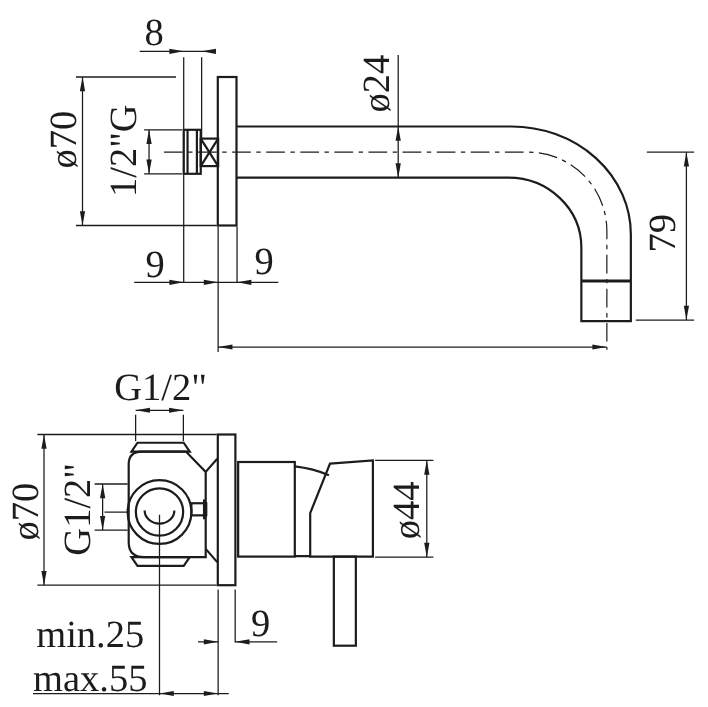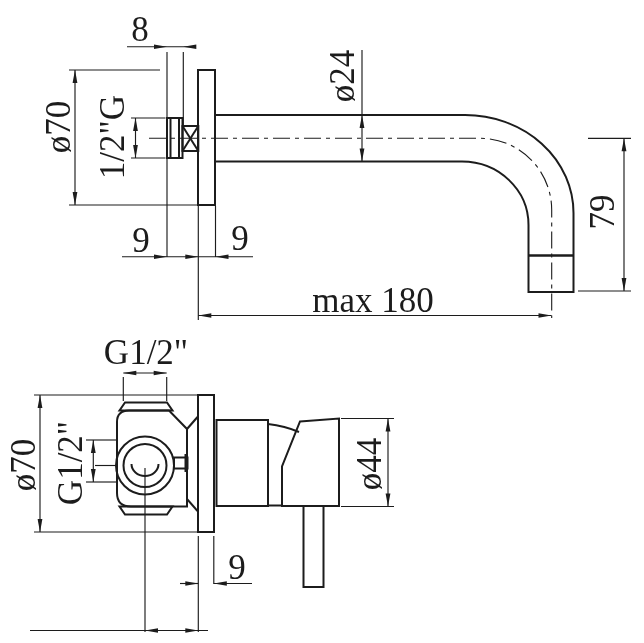--- a/index.html
+++ b/index.html
@@ -181,21 +181,22 @@
   </g>
 </svg>
 
 <span class="lbl" style="left:140px;top:29px">8</span>
 <span class="lbl rot" style="left:58px;top:127px">ø70</span>
 <span class="lbl rot" style="left:112px;top:137px">1/2"G</span>
 <span class="lbl" style="left:141px;top:240px">9</span>
 <span class="lbl" style="left:240px;top:238px">9</span>
 <span class="lbl rot" style="left:342px;top:76px">ø24</span>
 <span class="lbl rot" style="left:602px;top:212px">79</span>
-<span class="lbl" style="left:373px;top:300px">max 180</span>
 
 <span class="lbl" style="left:146px;top:352px">G1/2"</span>
 <span class="lbl rot" style="left:23px;top:465px">ø70</span>
 <span class="lbl rot" style="left:70px;top:463px">G1/2"</span>
 <span class="lbl rot" style="left:369px;top:464px">ø44</span>
 <span class="lbl" style="left:237px;top:567px">9</span>
+<span class="lbl" style="left:82px;top:577px">min.25</span>
+<span class="lbl" style="left:82px;top:617px">max.55</span>
 
 </div>
 
 </body></html>

